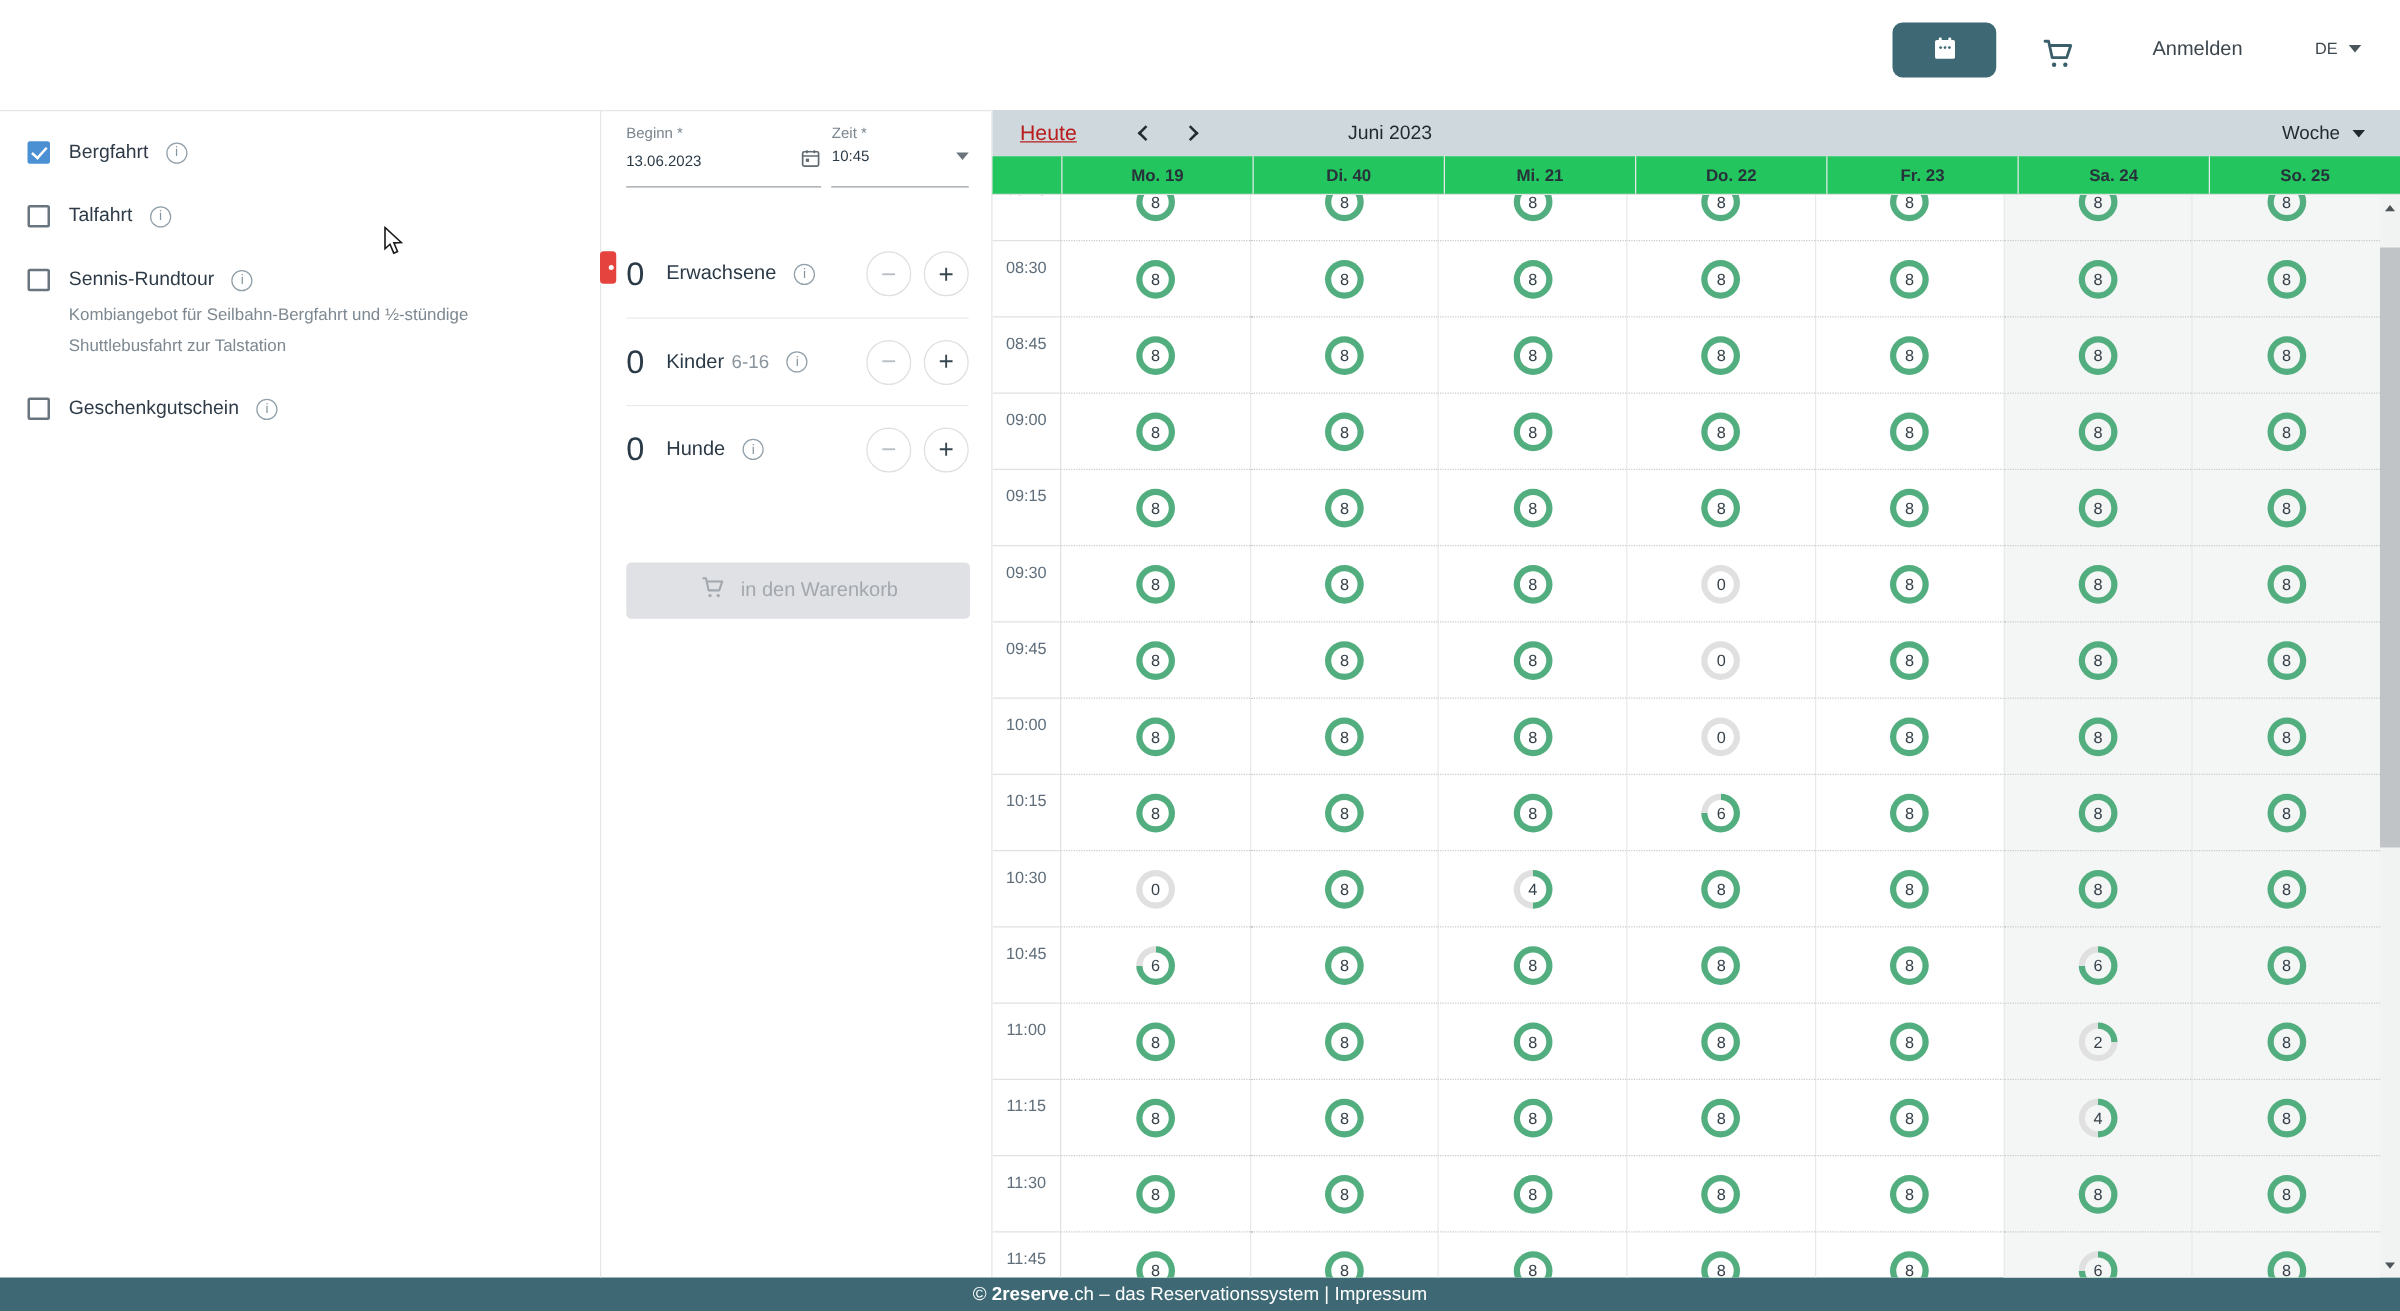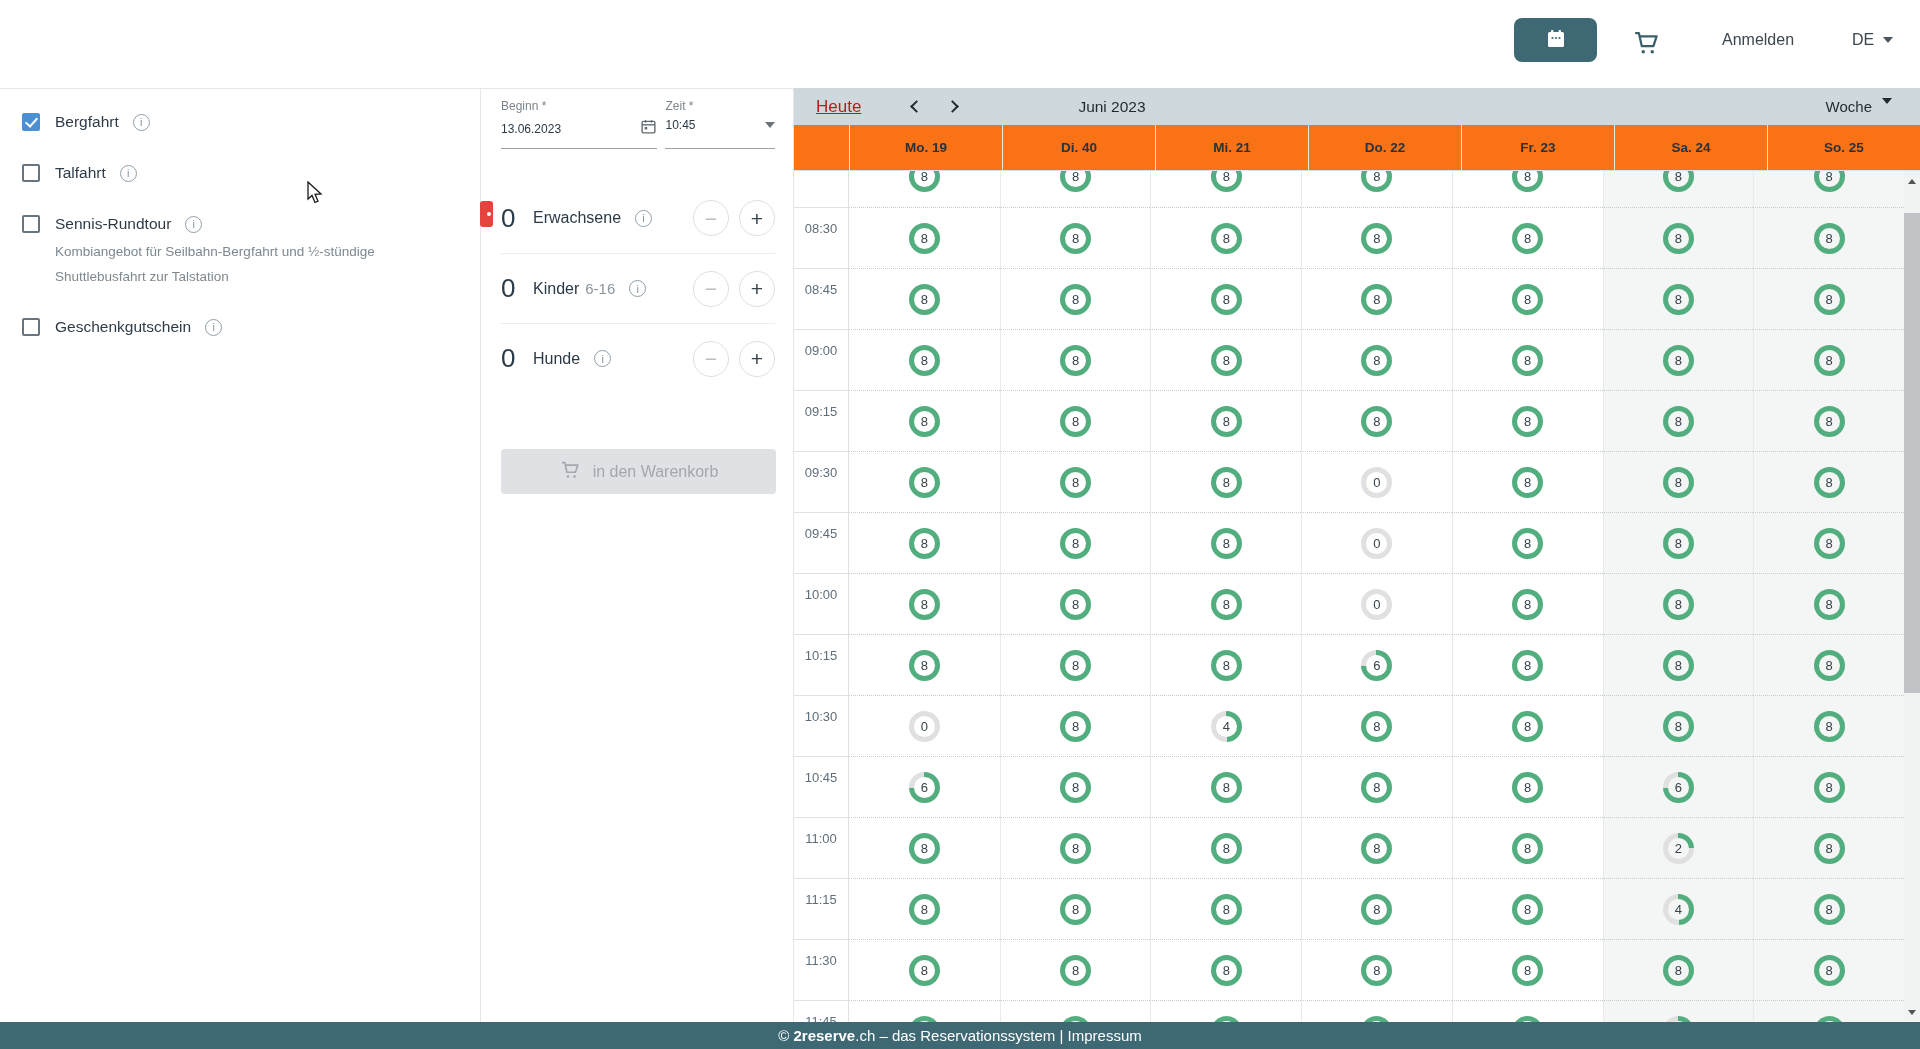--- a/index.html
+++ b/index.html
@@ -8,21 +8,21 @@
   .app { display: flex; flex-direction: column; width: 1920px; height: 1049px; position: relative; }
 
   
   .top-header { height: 88px; position: relative; background: #fff; flex: 0 0 auto; }
   .cal-view-btn { position: absolute; left: 1514px; top: 18px; width: 83px; height: 44px;
     background: #3e6974; border: none; border-radius: 8px; display: flex; align-items: center;
     justify-content: center; cursor: pointer; }
   .cart-btn { position: absolute; left: 1626px; top: 24px; width: 40px; height: 40px;
     background: transparent; border: none; cursor: pointer; }
   .login-link { position: absolute; left: 1722px; top: 31px; font-size: 16px; color: #3c464d; cursor: pointer; }
-  .lang-select { position: absolute; left: 1852px; top: 31px; font-size: 16px; color: #3c464d;
+  .lang-select { position: absolute; left: 1852px; top: 31px; font-size: 13px; color: #3c464d;
     display: flex; align-items: center; gap: 9px; cursor: pointer; }
   .caret-down { width: 0; height: 0; border-left: 5px solid transparent; border-right: 5px solid transparent;
     border-top: 6px solid #4a555c; display: inline-block; }
 
   
   .content { flex: 1 1 auto; display: flex; min-height: 0; }
 
   
   .sidebar { width: 480px; border-top: 1px solid #e4e6e7; padding: 20px 20px 0 22px; }
   .option-row { margin-bottom: 25px; }
@@ -71,24 +71,24 @@
   .calendar { flex: 1 1 auto; display: flex; flex-direction: column; min-width: 0; border-left: 1px solid #e4e6e7; }
   .cal-toolbar { height: 37px; background: #cfd8dc; display: flex; align-items: center;
     padding: 0 28px 0 22px; flex: 0 0 auto; }
   .toolbar-today { font-size: 17px; color: #b91c1c; cursor: pointer; text-decoration: underline; }
   .chev-btn { width: 26px; height: 26px; background: transparent; border: none; cursor: pointer;
     display: flex; align-items: center; justify-content: center; }
   .chev { width: 9px; height: 9px; border-left: 2.5px solid #222b30; border-bottom: 2.5px solid #222b30; }
   .chev.left { transform: rotate(45deg); margin-left: 4px; }
   .chev.right { transform: rotate(225deg); margin-right: 4px; }
   .toolbar-title { font-size: 15.5px; color: #1f2a30; margin-left: 111px; }
-  .toolbar-view { margin-left: auto; display: flex; align-items: flex-start; gap: 10px; font-size: 15px;
+  .toolbar-view { margin-left: auto; display: flex; align-items: center; gap: 10px; font-size: 15px;
     color: #1f2a30; cursor: pointer; }
-  .day-header { height: 46px; display: grid; grid-template-columns: 55px repeat(7, 1fr);
-    border-bottom: 1px solid #dfe1e1; padding-right: 0; flex: 0 0 auto; background: #f97316; }
+  .day-header { height: 31px; display: grid; grid-template-columns: 55px repeat(7, 1fr);
+    border-bottom: 1px solid #dfe1e1; padding-right: 0; flex: 0 0 auto; background: #22c55e; }
   .day-cell { display: flex; align-items: center; justify-content: center; font-size: 13.5px;
     font-weight: bold; color: #28323a; border-left: 1px solid #e6e8e8; }
   .grid-viewport { flex: 1 1 auto; position: relative; overflow: hidden; }
   .grid-inner { margin-top: -25px; width: calc(100% - 16px); }
   .grid-row { height: 61px; display: grid; grid-template-columns: 55px repeat(7, 1fr); }
   .time-cell { border-top: 1px solid #e0e2e2; border-right: 1px solid #dfe1e1; font-size: 13px;
     color: #5f6e7a; text-align: center; padding-top: 13px; }
   .grid-row:first-child .time-cell { border-top: none; }
   .slot-cell { border-top: 1px dotted #c8cbcb; border-left: 1px solid #e8eaea; display: flex;
     align-items: center; justify-content: center; cursor: pointer; }

